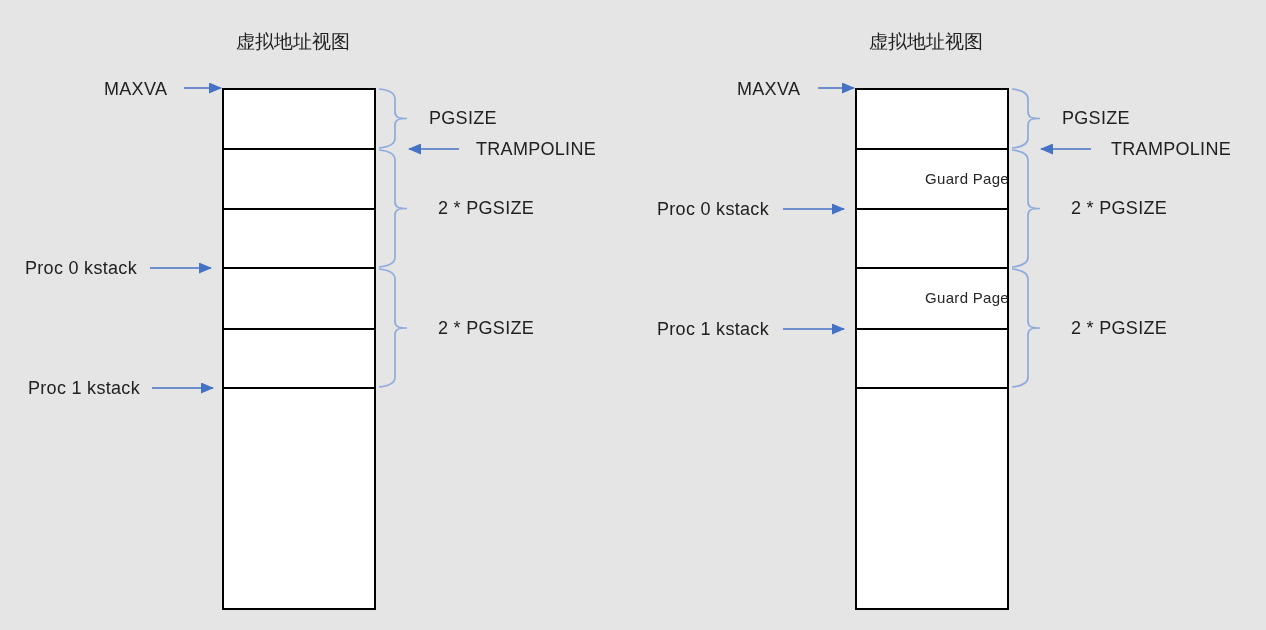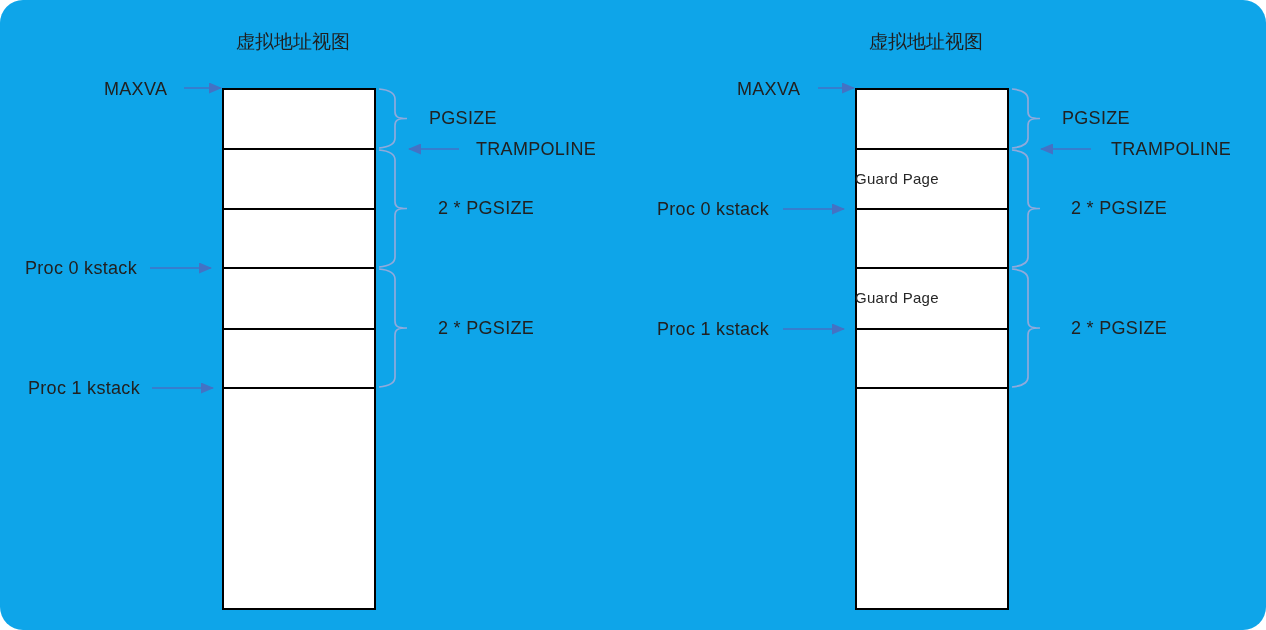--- a/index.html
+++ b/index.html
@@ -1,39 +1,38 @@
 <!DOCTYPE html>
 <html><head>
 <meta charset="utf-8">
 <style>
   html,body{margin:0;padding:0;background:#ffffff;}
   .stage{
     position:relative;
     width:1266px;height:630px;
-    background:#0ea5e9;
+    background:#e5e5e5;
     overflow:hidden;
     font-family:"Liberation Sans", sans-serif;
-    border-radius:23px;
   }
   .overlay{
     position:absolute;left:0;top:0;width:1266px;height:630px;
     pointer-events:none;
   }
   .title{
     position:absolute;top:31px;height:22px;line-height:22px;
     font-size:19px;color:#1f1f1f;text-align:center;white-space:nowrap;
   }
   .lbl{
     position:absolute;height:20px;line-height:20px;
     font-size:18px;letter-spacing:0.3px;color:#212121;white-space:nowrap;
   }
   .guard{
     position:absolute;height:20px;line-height:20px;
     font-size:15px;letter-spacing:0.3px;color:#262626;
-    text-align:left;white-space:nowrap;
+    text-align:right;white-space:nowrap;
   }
   .membox{
     position:absolute;top:88px;width:154px;height:522px;
     box-sizing:border-box;border:2px solid #000000;background:#ffffff;
   }
   .hline{
     position:absolute;width:150px;height:2px;background:#000000;
   }
 </style>
 </head>

